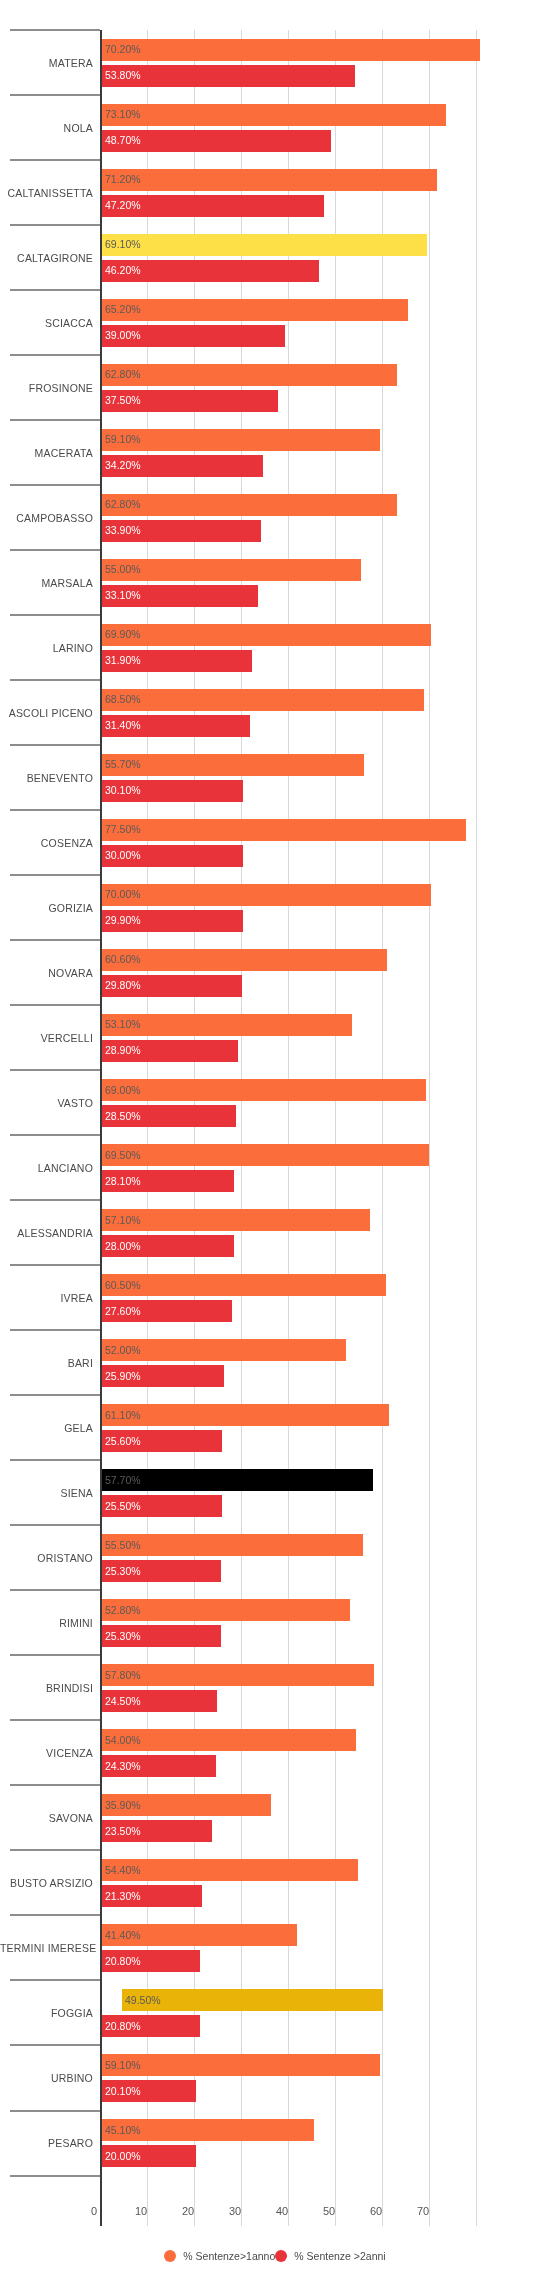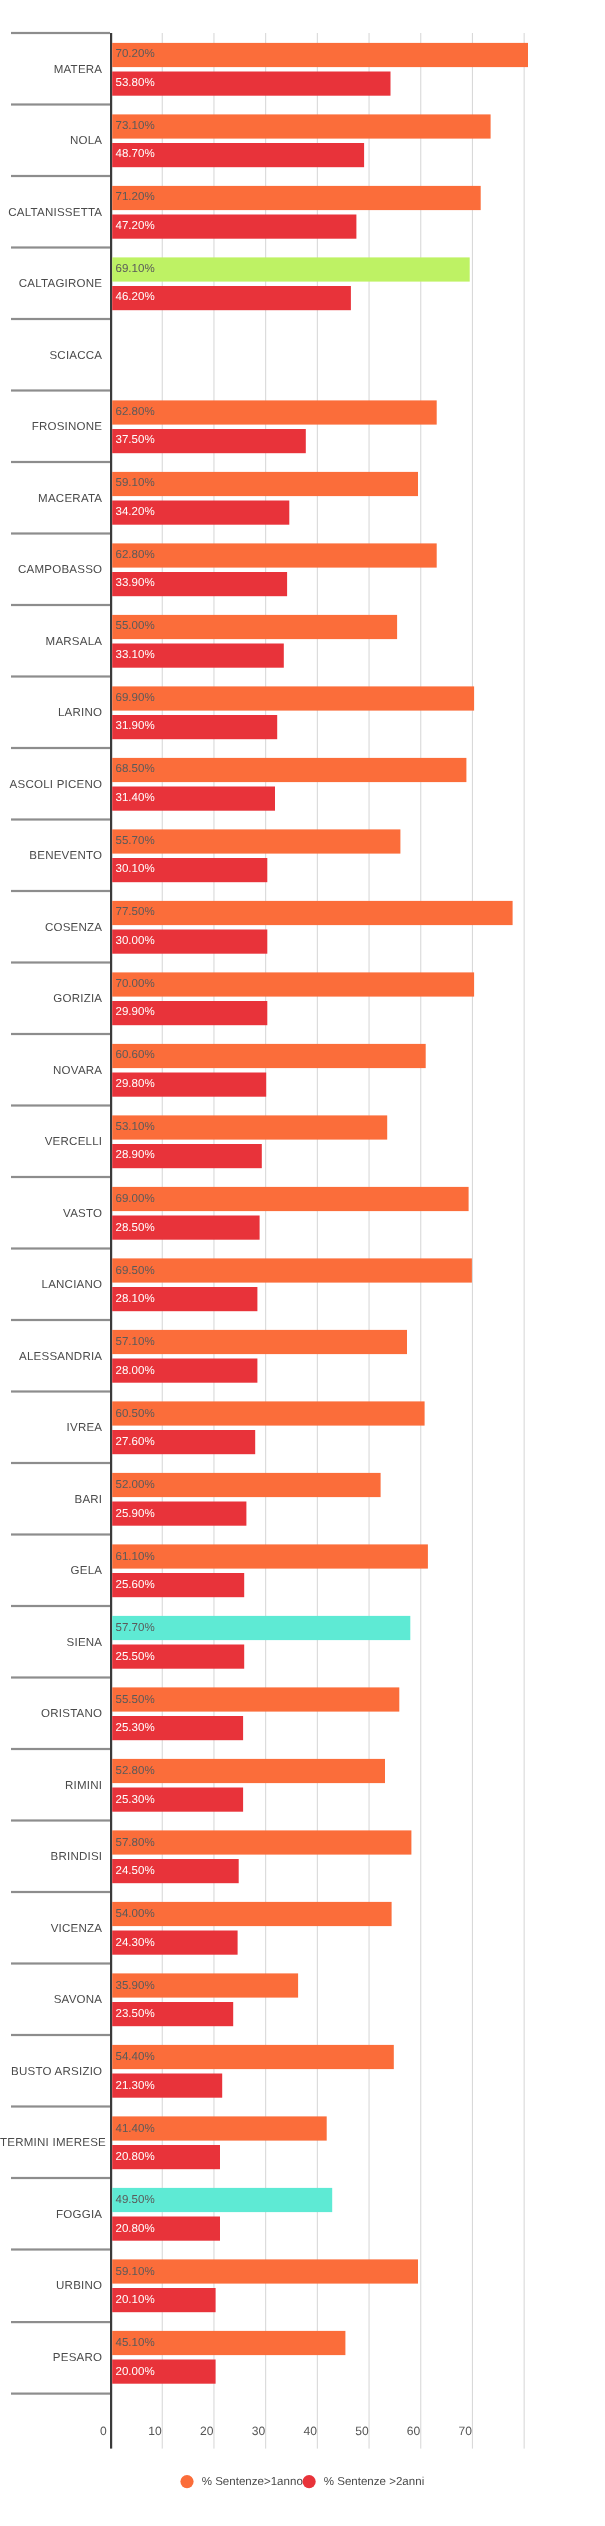--- a/index.html
+++ b/index.html
@@ -230,31 +230,39 @@
             </div>
             <div class="bar series-2" style="background: rgb(232, 51, 58); width: 221.84px; top: 34.5152px;">
               <span class="bar-value">47.20%</span>
             </div>
           </div>
         </div>
         <div class="row" style="height: 65.0303px;">
           <div class="row-sep"></div>
           <div class="row-label">CALTAGIRONE</div>
           <div class="bars" style="height: 65.0303px;">
-            <div class="bar series-1" style="background: #bef264; width: 324.77px; top: 8.51515px;">
+            <div class="bar series-1" style="background: #fde047; width: 324.77px; top: 8.51515px;">
               <span class="bar-value">69.10%</span>
             </div>
             <div class="bar series-2" style="background: rgb(232, 51, 58); width: 217.14px; top: 34.5152px;">
               <span class="bar-value">46.20%</span>
             </div>
           </div>
         </div>
         <div class="row" style="height: 65.0303px;">
           <div class="row-sep"></div>
           <div class="row-label">SCIACCA</div>
+          <div class="bars" style="height: 65.0303px;">
+            <div class="bar series-1" style="background: rgb(251, 109, 58); width: 306.44px; top: 8.51515px;">
+              <span class="bar-value">65.20%</span>
+            </div>
+            <div class="bar series-2" style="background: rgb(232, 51, 58); width: 183.3px; top: 34.5152px;">
+              <span class="bar-value">39.00%</span>
+            </div>
+          </div>
         </div>
         <div class="row" style="height: 65.0303px;">
           <div class="row-sep"></div>
           <div class="row-label">FROSINONE</div>
           <div class="bars" style="height: 65.0303px;">
             <div class="bar series-1" style="background: rgb(251, 109, 58); width: 295.16px; top: 8.51515px;">
               <span class="bar-value">62.80%</span>
             </div>
             <div class="bar series-2" style="background: rgb(232, 51, 58); width: 176.25px; top: 34.5152px;">
               <span class="bar-value">37.50%</span>
@@ -450,21 +458,21 @@
             </div>
             <div class="bar series-2" style="background: rgb(232, 51, 58); width: 120.32px; top: 34.5152px;">
               <span class="bar-value">25.60%</span>
             </div>
           </div>
         </div>
         <div class="row" style="height: 65.0303px;">
           <div class="row-sep"></div>
           <div class="row-label">SIENA</div>
           <div class="bars" style="height: 65.0303px;">
-            <div class="bar series-1" style="background: #5eead4; width: 271.19px; top: 8.51515px;">
+            <div class="bar series-1" style="background: #000000; width: 271.19px; top: 8.51515px;">
               <span class="bar-value">57.70%</span>
             </div>
             <div class="bar series-2" style="background: rgb(232, 51, 58); width: 119.85px; top: 34.5152px;">
               <span class="bar-value">25.50%</span>
             </div>
           </div>
         </div>
         <div class="row" style="height: 65.0303px;">
           <div class="row-sep"></div>
           <div class="row-label">ORISTANO</div>
@@ -546,21 +554,21 @@
             </div>
             <div class="bar series-2" style="background: rgb(232, 51, 58); width: 97.76px; top: 34.5152px;">
               <span class="bar-value">20.80%</span>
             </div>
           </div>
         </div>
         <div class="row" style="height: 65.0303px;">
           <div class="row-sep"></div>
           <div class="row-label">FOGGIA</div>
           <div class="bars" style="height: 65.0303px;">
-            <div class="bar series-1" style="background: #5eead4; width: 200px; top: 8.51515px;">
+            <div class="bar series-1" style="background: #eab308; width: 261px; top: 8.51515px; margin-left: 20px;">
               <span class="bar-value">49.50%</span>
             </div>
             <div class="bar series-2" style="background: rgb(232, 51, 58); width: 97.76px; top: 34.5152px;">
               <span class="bar-value">20.80%</span>
             </div>
           </div>
         </div>
         <div class="row" style="height: 65.0303px;">
           <div class="row-sep"></div>
           <div class="row-label">URBINO</div>

